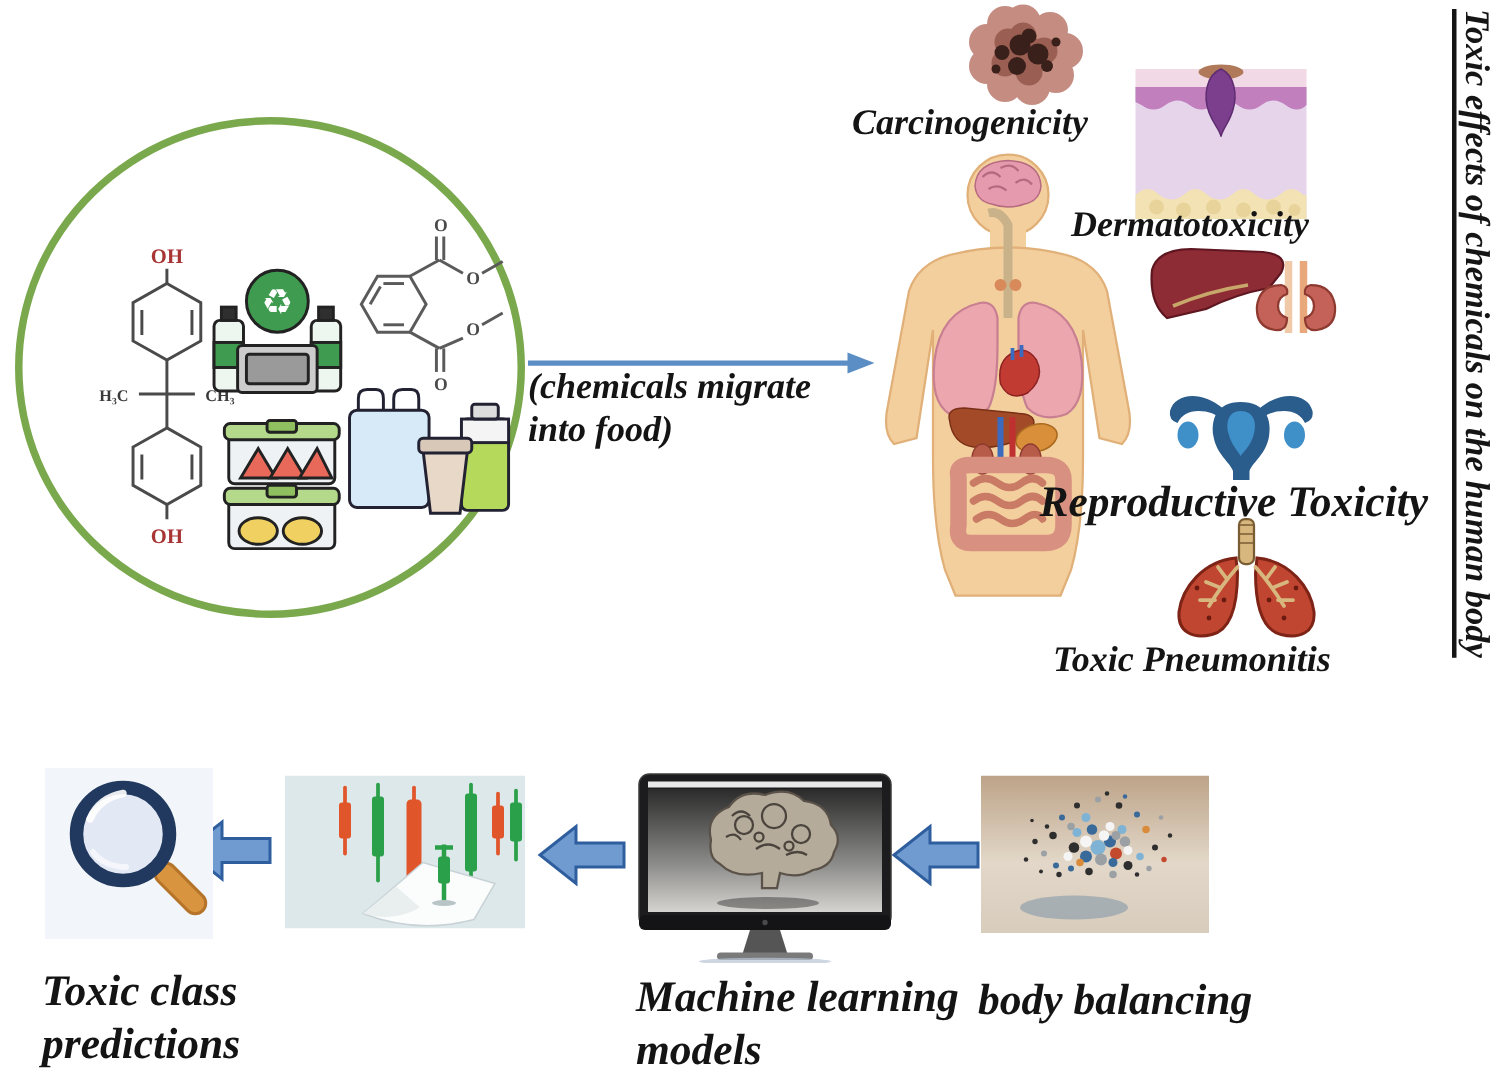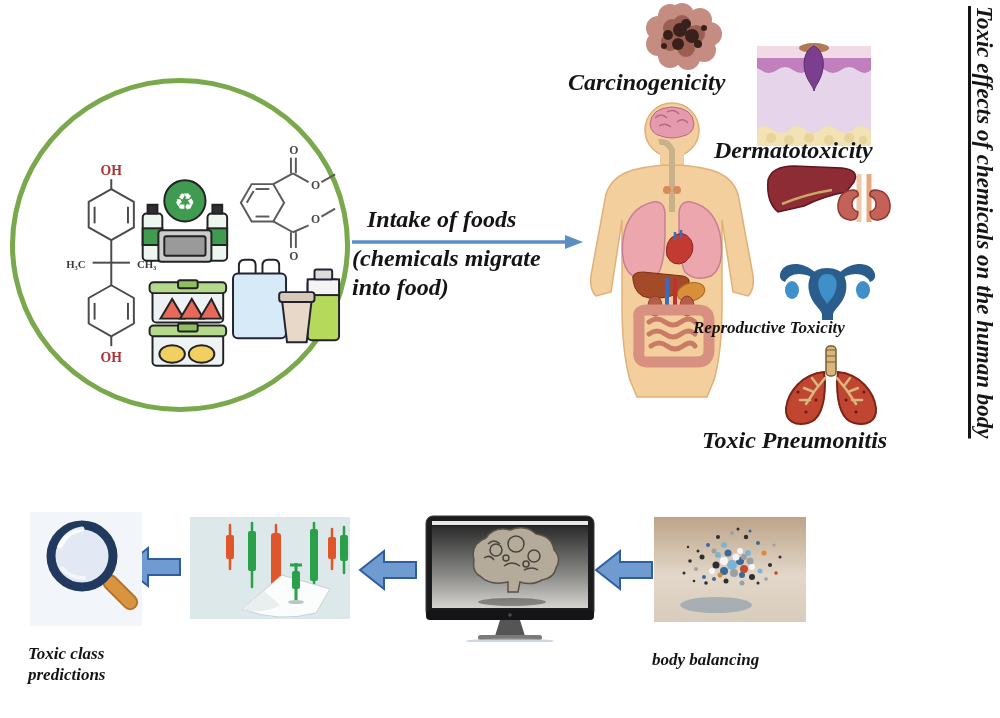--- a/index.html
+++ b/index.html
@@ -1,19 +1,19 @@
 <!DOCTYPE html>
 <html><head>
 <meta charset="utf-8">
 <style>
   html,body{margin:0;padding:0;background:#fff;}
   #canvas{position:relative;width:1000px;height:718px;background:#ffffff;overflow:hidden;
           font-family:"Liberation Serif", serif;color:#151515;}
   .abs{position:absolute;}
-  .lbl{font-style:italic;font-weight:700;font-size:17px;line-height:1.22;white-space:pre-line;color:#141414;}
+  .lbl{font-style:italic;font-weight:700;font-size:29px;line-height:1.22;white-space:pre-line;color:#141414;}
   .lbl-lg{font-size:24px;font-style:italic;}
   .side-title{font-style:italic;font-weight:700;font-size:23px;white-space:nowrap;
               text-decoration:underline;text-decoration-thickness:2.5px;text-underline-offset:6px;
               transform:rotate(90deg);transform-origin:top left;}
   svg{display:block;}
   .circle-frame{border:5px solid #7aa84c;border-radius:50%;background:#fff;}
 </style>
 </head>
 <body>
 
@@ -95,21 +95,20 @@
         <rect x="222" y="194" width="54" height="66" rx="5" fill="#d7eaf8"></rect>
         <rect x="298" y="200" width="32" height="62" rx="4" fill="#b5d95a"></rect>
         <rect x="298" y="200" width="32" height="16" fill="#f4f4f4"></rect>
         <rect x="305" y="190" width="18" height="10" rx="2" fill="#dddddd"></rect>
         <path d="M272,222 L302,222 L297,264 L277,264 Z" fill="#e8d8c8"></path>
         <rect x="269" y="213" width="36" height="10" rx="3" fill="#d8c8b8"></rect>
       </g>
     </svg>
   </div>
 
-  <div class="abs lbl lbl-lg" style="left:367px;top:205px;">Intake of foods</div>
   <svg class="abs" style="left:352px;top:233px;" width="232" height="18">
     <line x1="0" y1="9" x2="214" y2="9" stroke="#5b8ec4" stroke-width="3.5"></line>
     <polygon points="213,2 231,9 213,16" fill="#5b8ec4"></polygon>
   </svg>
   <div class="abs lbl lbl-lg" style="left:352px;top:244px;">(chemicals migrate
 into food)</div>
 
   <svg class="abs" style="left:575px;top:100px;" width="195" height="300" viewBox="0 0 195 300">
     <circle cx="97" cy="30" r="27" fill="#f4cf9e" stroke="#e0b078" stroke-width="1.5"></circle>
     <path d="M75,24 Q76,8 97,7 Q118,8 119,24 Q118,34 108,36 Q97,40 86,36 Q76,34 75,24 Z" fill="#e59aae" stroke="#b56a80"></path>
@@ -311,20 +310,22 @@
         <circle cx="82" cy="44" r="3"></circle>
           <circle cx="102" cy="50" r="3"></circle>
       </g>
       <rect x="2" y="96" width="168" height="10" rx="4" fill="#141416"></rect>
       <circle cx="86" cy="101" r="1.8" fill="#4a4a4a"></circle>
       <polygon points="76,106 96,106 101,122 71,122" fill="#555"></polygon>
       <rect x="54" y="121" width="64" height="5" rx="2.5" fill="#7a7a7a"></rect>
       <ellipse cx="86" cy="127" rx="44" ry="2.5" fill="#b8c4d4" opacity="0.7"></ellipse>
     </svg>
   </div>
+  <div class="abs lbl" style="left:424px;top:648px;">Machine learning
+models</div>
 
   <svg class="abs" style="left:358px;top:548px;" width="60" height="44">
     <polygon points="2,22 26,3 26,14 58,14 58,30 26,30 26,41" fill="#6f9bd1" stroke="#2f5e9e" stroke-width="2"></polygon>
   </svg>
 
   <div class="abs" style="left:190px;top:517px;width:160px;height:102px;">
     <svg width="160" height="102" viewBox="0 0 160 102">
       <rect width="160" height="102" fill="#dce8e9"></rect>
       <g stroke-linecap="round">
         <line x1="40" y1="8" x2="40" y2="52" stroke="#e0552a" stroke-width="2.5"></line>

